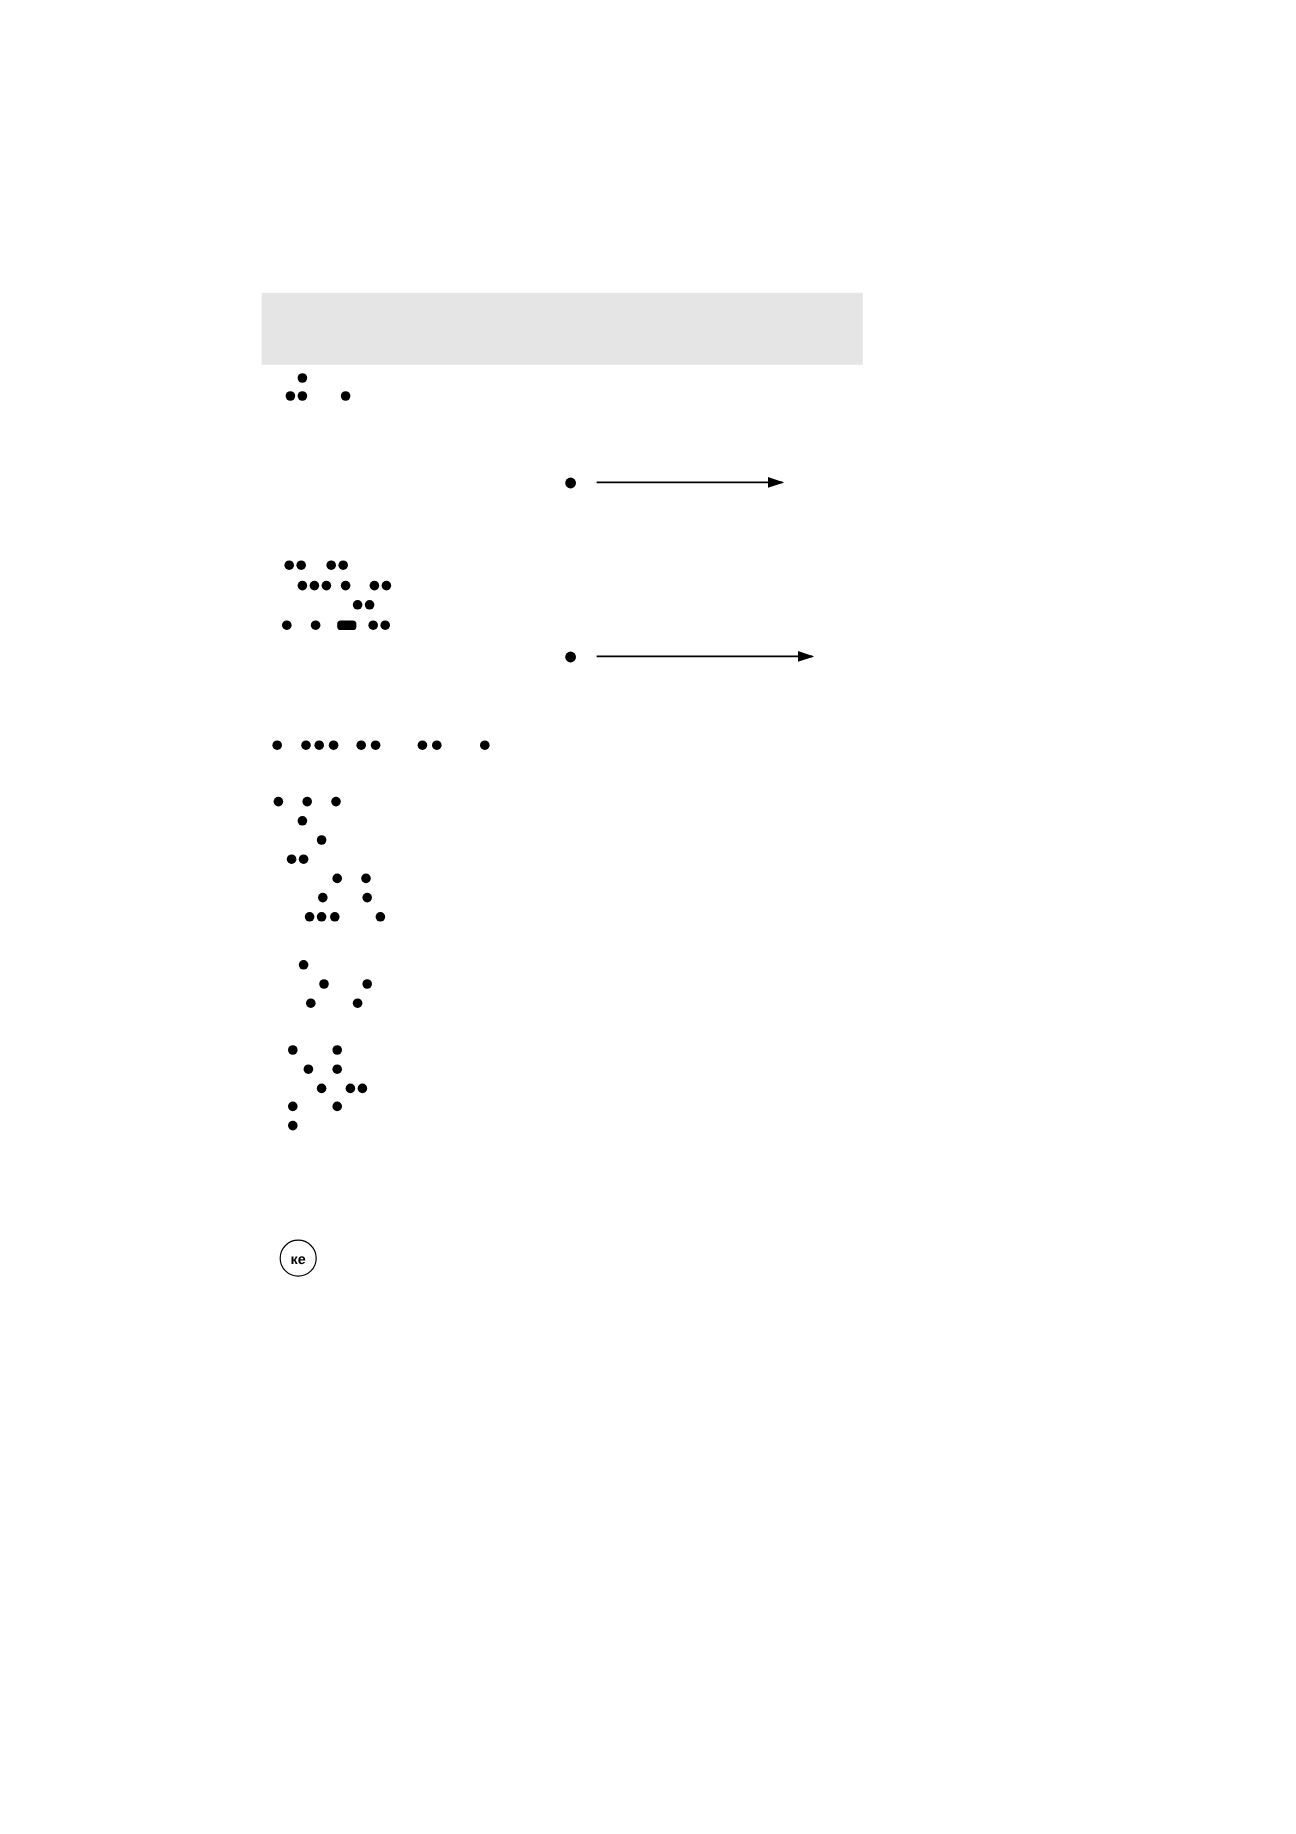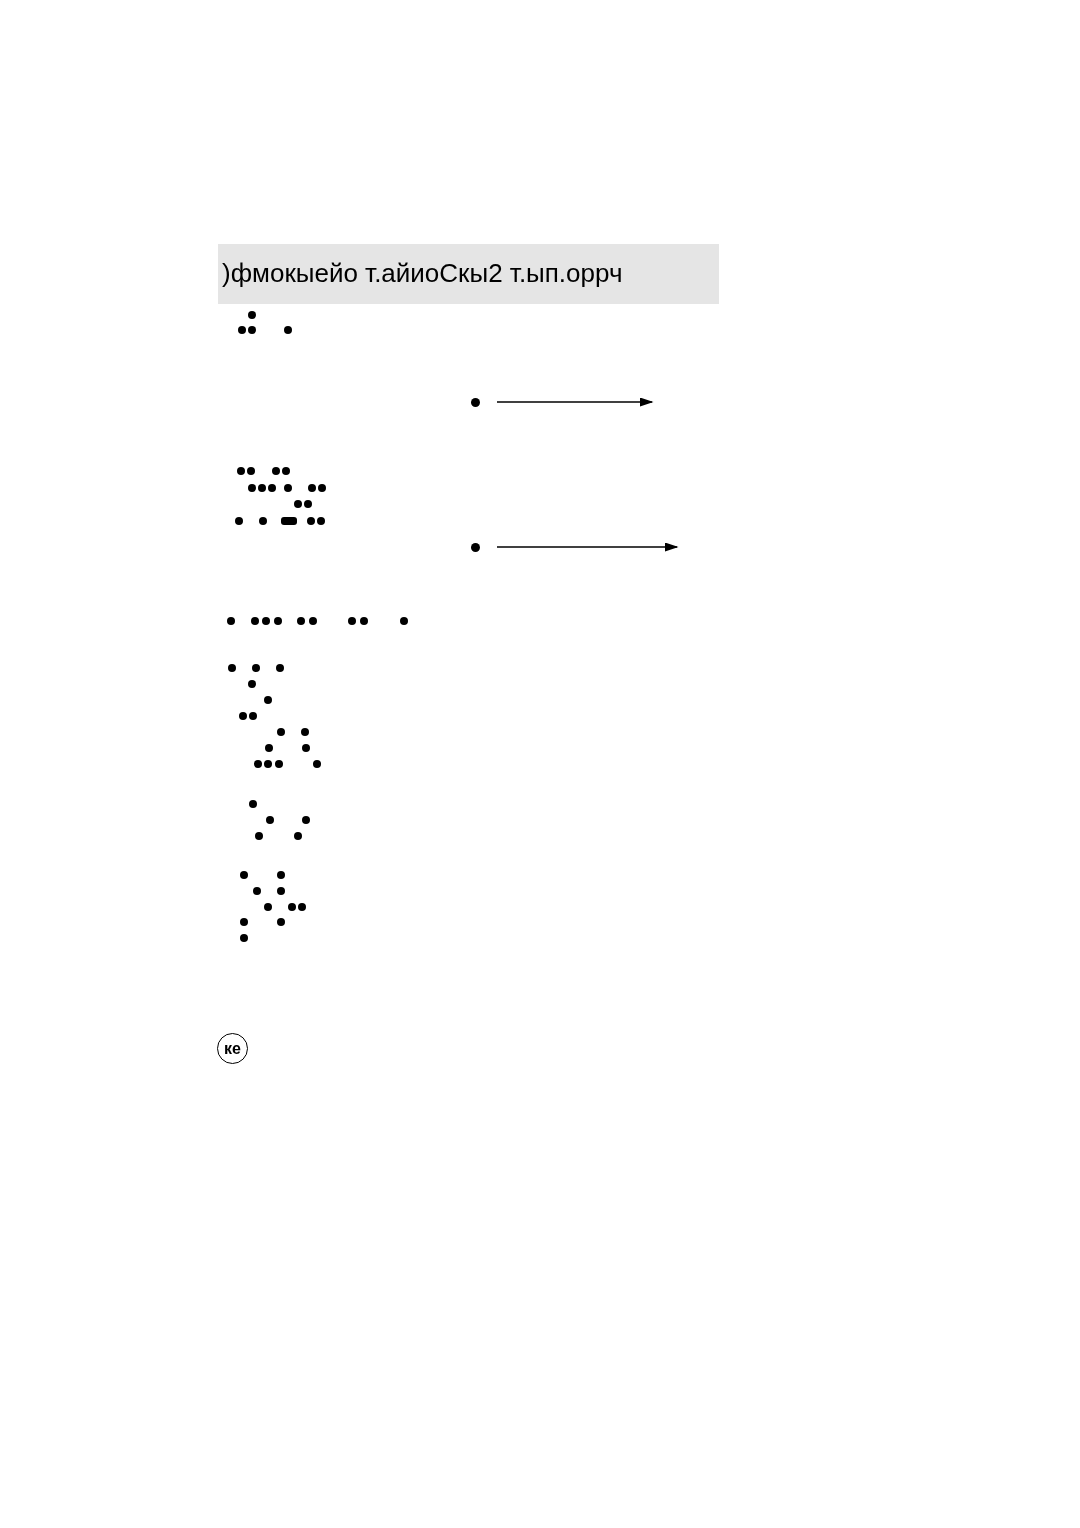--- a/index.html
+++ b/index.html
@@ -41,43 +41,42 @@
   }
   .big-dot{
     position:absolute;
     width:9px;
     height:9px;
     border-radius:50%;
     background:#000;
   }
   .page-num-circle{
     position:absolute;
-    left:217px;
+    left:233px;
     top:1033px;
     width:29px;
     height:29px;
     border:1px solid #000;
     border-radius:50%;
     display:flex;
     align-items:center;
     justify-content:center;
-    font-size:16px;
+    font-size:12px;
     font-weight:bold;
   }
   svg.arrow{
     position:absolute;
   }
 </style>
 </head>
 <body>
 
 <div class="page">
 
   <div class="header-band"></div>
-  <div class="header-text">)фмокыейо т.айиоСкы2 т.ып.оррч</div>
 
   <div id="dots-layer">
       <div class="dot" style="left: 248px; top: 311px;"></div>
       <div class="dot" style="left: 238px; top: 326px;"></div>
       <div class="dot" style="left: 248px; top: 326px;"></div>
       <div class="dot" style="left: 284px; top: 326px;"></div>
       <div class="dot" style="left: 237px; top: 467px;"></div>
       <div class="dot" style="left: 247px; top: 467px;"></div>
       <div class="dot" style="left: 272px; top: 467px;"></div>
       <div class="dot" style="left: 282px; top: 467px;"></div>

